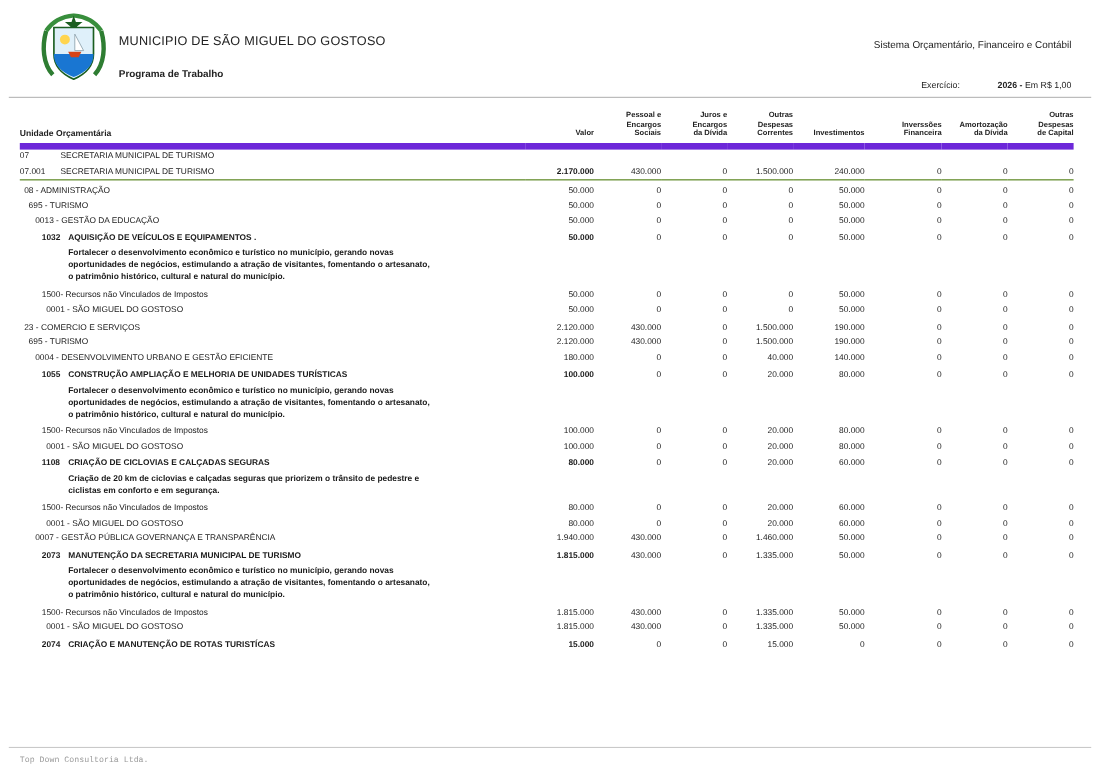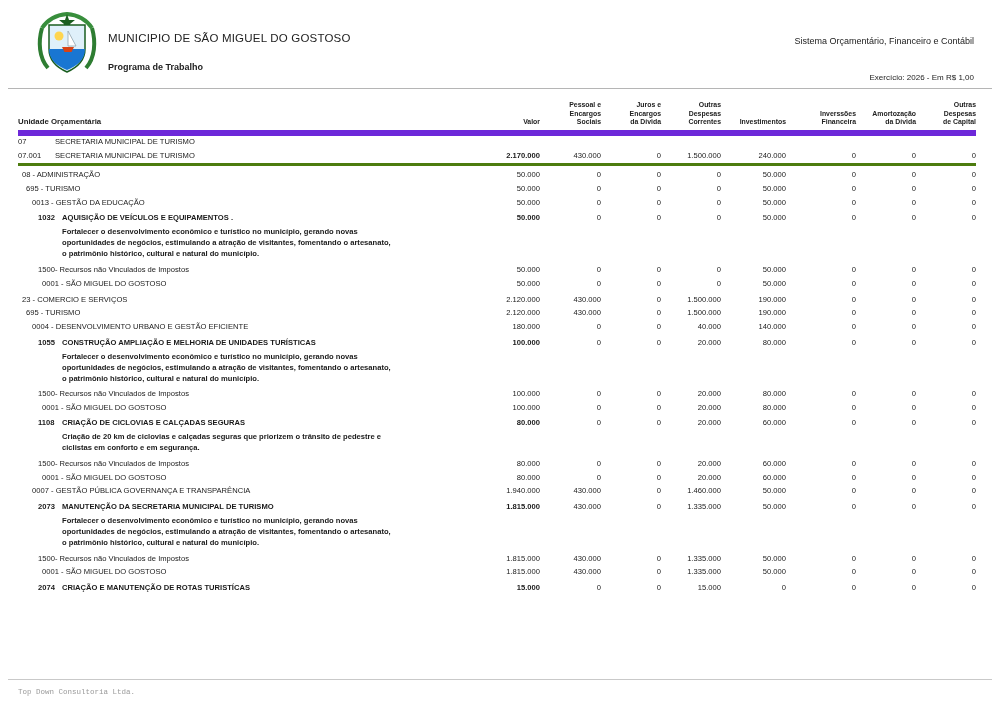--- a/index.html
+++ b/index.html
@@ -5,34 +5,34 @@
   html, body { margin: 0; padding: 0; background: #fff; }
   body { width: 1000px; height: 708px; font-family: "Liberation Sans", "DejaVu Sans", sans-serif; color: #1a1a1a; }
   .page { position: relative; width: 1000px; height: 708px; background: #fff; overflow: hidden; }
 
   
   .logo { position: absolute; left: 36px; top: 12px; width: 62px; height: 64px; }
   .muni-name { position: absolute; left: 108px; top: 32px; font-size: 11.5px; letter-spacing: .2px; color: #222; }
   .report-title { position: absolute; left: 108px; top: 62px; font-size: 9px; font-weight: bold; color: #222; }
   .system-name { position: absolute; right: 26px; top: 36px; font-size: 9px; color: #222; }
   .exercise { position: absolute; right: 26px; top: 73px; font-size: 8px; color: #222; }
-  .exercise .b { font-weight: normal; }
+  .exercise .b { font-weight: bold; margin-left: 32px; }
   .header-rule { position: absolute; left: 8px; right: 8px; top: 88px; border-top: 1px solid #b5b5b5; }
 
   
   .report { position: absolute; left: 18px; top: 95px; width: 958px; border-collapse: collapse; table-layout: fixed; font-size: 7.6px; }
   .report th { font-weight: bold; font-size: 6.9px; line-height: 1.25; vertical-align: bottom; text-align: right; padding: 6px 0 3px 0; border-bottom: 6px solid #6d28d9; white-space: pre-line; color: #222; }
   .report th.label-h { text-align: left; font-size: 7.8px; }
   .report td { vertical-align: top; line-height: 10.5px; padding: 1.6px 0; }
   td.num { text-align: right; white-space: nowrap; }
   .code { display: inline-block; }
 
   tr.org  td.label-cell, tr.orgtotal td.label-cell { padding-left: 0; }
   tr.org .code, tr.orgtotal .code { width: 37px; }
-  tr.orgtotal td { border-bottom: 3px solid #4d7c0f; }
+  tr.orgtotal td { border-bottom: 1px solid #4d7c0f; }
   tr.orgtotal td.valor { font-weight: bold; }
 
   tr.func td.label-cell    { padding-left: 4px; }
   tr.func td { padding-top: 4px; }
   tr.subfunc td.label-cell { padding-left: 8px; }
   tr.prog td.label-cell    { padding-left: 14px; }
 
   tr.action td { padding-top: 3.5px; padding-bottom: 2.5px; }
   tr.action td.label-cell  { padding-left: 20px; }
   tr.action .code { width: 24px; font-weight: bold; }

